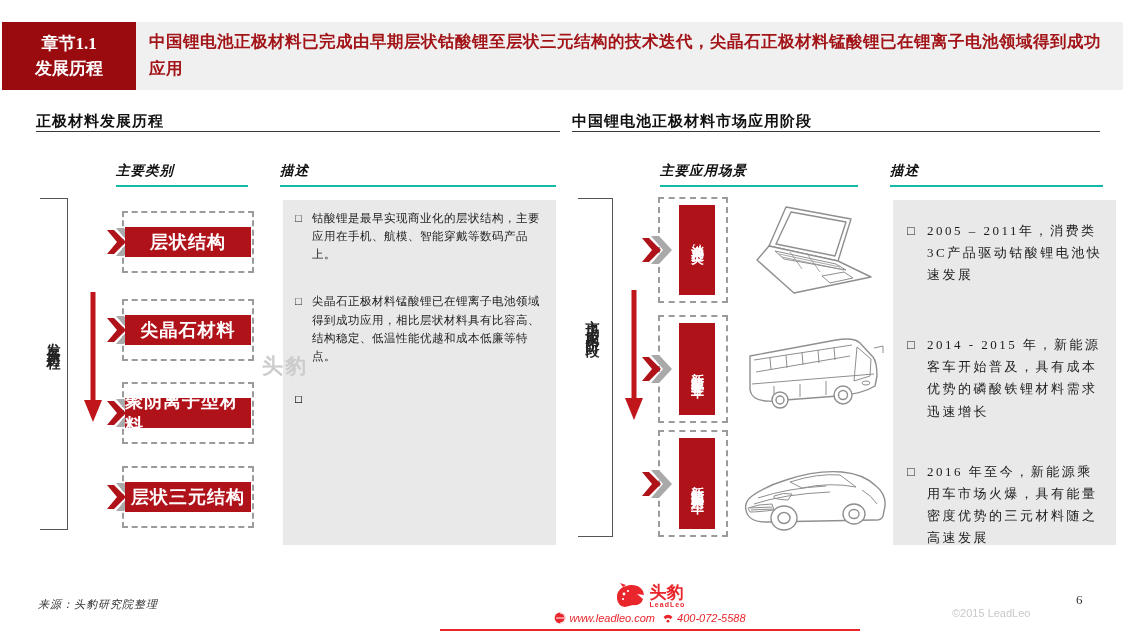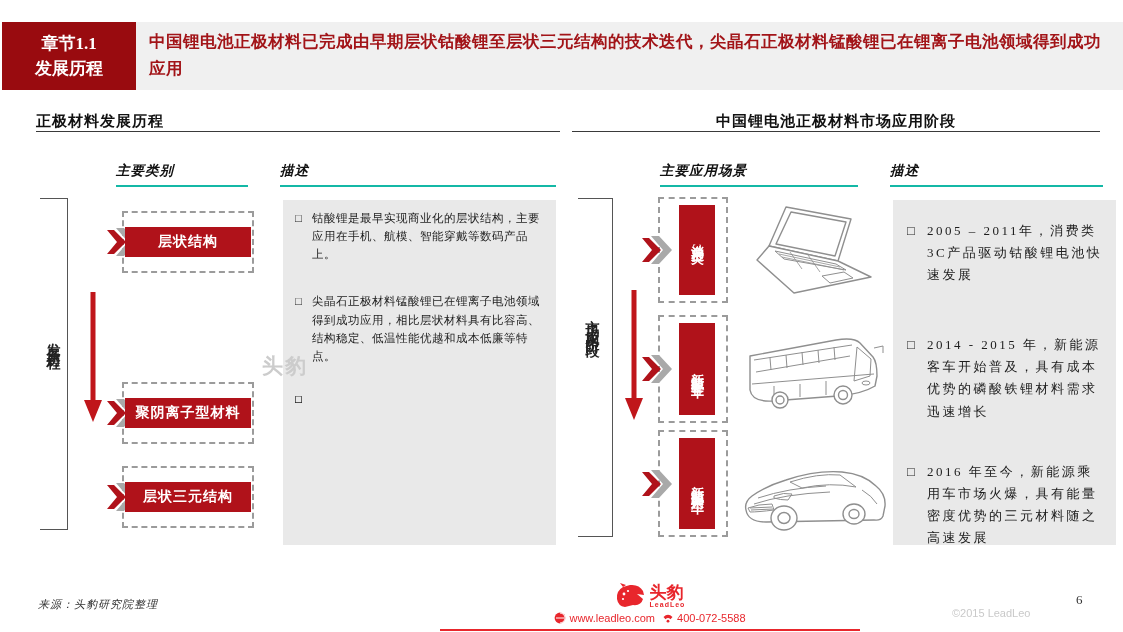--- a/index.html
+++ b/index.html
@@ -18,21 +18,21 @@
   .title-text{
     position:absolute; left:13px; top:6px; width:955px; color:#A21418;
     font-weight:bold; font-size:16.5px; line-height:1.65; letter-spacing:.5px;
   }
   
   .sec-title{
     position:absolute; top:112px; font-size:15px; font-weight:bold; color:#111;
     border-bottom:1.6px solid #3a3a3a; letter-spacing:1px;
   }
   #lp-sec{ left:36px;  width:524px; }
-  #rp-sec{ left:572px; width:528px;text-align:center; }
+  #rp-sec{ left:572px; width:528px; }
   .col-head{
     position:absolute; top:162px; font-size:13.5px; font-weight:bold; font-style:italic; color:#111;
     border-bottom:2px solid #14b8a6; padding-bottom:5px; letter-spacing:1px;
   }
   #lp-col1{ left:116px; width:132px; }
   #lp-col2{ left:280px; width:276px; }
   #rp-col1{ left:660px; width:198px; }
   #rp-col2{ left:890px; width:213px; }
   
   .bracket{ position:absolute; border:1.6px solid #555; border-left:none; }
@@ -44,21 +44,21 @@
   }
   #lp-axis{ left:44px;  top:332px; }
   #rp-axis{ left:583px; top:308px; }
   .v-arrow{ position:absolute; }
   #lp-arrow{ left:83px;  top:292px; }
   #rp-arrow{ left:624px; top:290px; }
   
   .lrow{ position:absolute; left:122px; width:132px; height:62px; border:2px dashed #9b9b9b; background:#fff; }
   .lrow .redbox{
     position:absolute; left:1px; top:14px; width:126px; height:30px; background:#B0121A; color:#fff;
-    display:flex; align-items:center; justify-content:center; font-size:14px; font-weight:bold; letter-spacing:1px;
+    display:flex; align-items:center; justify-content:center; font-size:18px; font-weight:bold; letter-spacing:1px;
   }
   .chev{ position:absolute; width:30px; height:30px; }
   .lrow .chev{ left:-17px; top:14px; }
   
   .rrow{ position:absolute; left:658px; width:70px; border:2px dashed #9b9b9b; background:#fff; }
   .rrow .vredbox{
     position:absolute; left:19px; top:6px; bottom:6px; width:36px; background:#B0121A; color:#fff;
     display:flex; align-items:center; justify-content:center;
     writing-mode:vertical-rl; font-size:13px; font-weight:bold; letter-spacing:3px;
   }
@@ -77,21 +77,21 @@
   .watermark{ position:absolute; left:262px; top:352px; font-size:21px; font-weight:bold; color:#CCC; letter-spacing:2px; }
   
   .src{ position:absolute; left:38px; top:597px; font-size:11px; font-style:italic; color:#333; letter-spacing:1px; }
   .footer-center{ position:absolute; left:440px; top:583px; width:420px; display:flex; flex-direction:column; align-items:center; }
   .logo-row{ display:flex; align-items:center; gap:5px; }
   .logo-txt{ display:flex; flex-direction:column; align-items:flex-start; }
   .logo-cn{ font-size:17px; font-weight:bold; color:#E8262C; line-height:1.05; }
   .logo-en{ font-size:7px; font-weight:bold; color:#E8262C; letter-spacing:1px; font-family:"Liberation Sans",sans-serif; }
   .contact-row{ display:flex; align-items:center; gap:7px; margin-top:3px; font-size:11px; color:#E8262C;
                 font-family:"Liberation Sans",sans-serif; }
-  .contact-item{ display:flex; align-items:center; gap:3px; }
+  .contact-item{ display:flex; align-items:center; gap:3px;font-style:italic; }
   .red-line{ position:absolute; left:440px; top:629px; width:420px; height:2px; background:#E8262C; }
   .copyright{ position:absolute; left:952px; top:607px; font-size:11px; color:#C9C9C9; font-family:"Liberation Sans",sans-serif; }
   .page-num{ position:absolute; left:1076px; top:592px; font-size:13px; color:#333; }
   svg{ display:block; }
 </style>
 </head>
 <body>
 
 <div class="slide">
 
@@ -113,20 +113,27 @@
     <rect x="7.5" y="0" width="5" height="110" fill="#C0161B"></rect>
     <polygon points="1,108 19,108 10,130" fill="#C0161B"></polygon>
   </svg>
 
   <div class="lrow" style="top:211px">
     <svg class="chev" viewBox="0 0 30 30">
       <polygon points="9,1 17,1 30,15 17,29 9,29 21,15" fill="#A9A9A9"></polygon>
       <polygon points="0,3 7,3 19,15 7,27 0,27 10,15" fill="#B0121A"></polygon>
     </svg>
     <div class="redbox">层状结构</div>
+  </div>
+  <div class="lrow" style="top:299px">
+    <svg class="chev" viewBox="0 0 30 30">
+      <polygon points="9,1 17,1 30,15 17,29 9,29 21,15" fill="#A9A9A9"></polygon>
+      <polygon points="0,3 7,3 19,15 7,27 0,27 10,15" fill="#B0121A"></polygon>
+    </svg>
+    <div class="redbox">尖晶石材料</div>
   </div>
   <div class="lrow" style="top:466px">
     <svg class="chev" viewBox="0 0 30 30">
       <polygon points="9,1 17,1 30,15 17,29 9,29 21,15" fill="#A9A9A9"></polygon>
       <polygon points="0,3 7,3 19,15 7,27 0,27 10,15" fill="#B0121A"></polygon>
     </svg>
     <div class="redbox">层状三元结构</div>
   </div>
   <div class="lrow" style="top:382px">
     <svg class="chev" viewBox="0 0 30 30">

